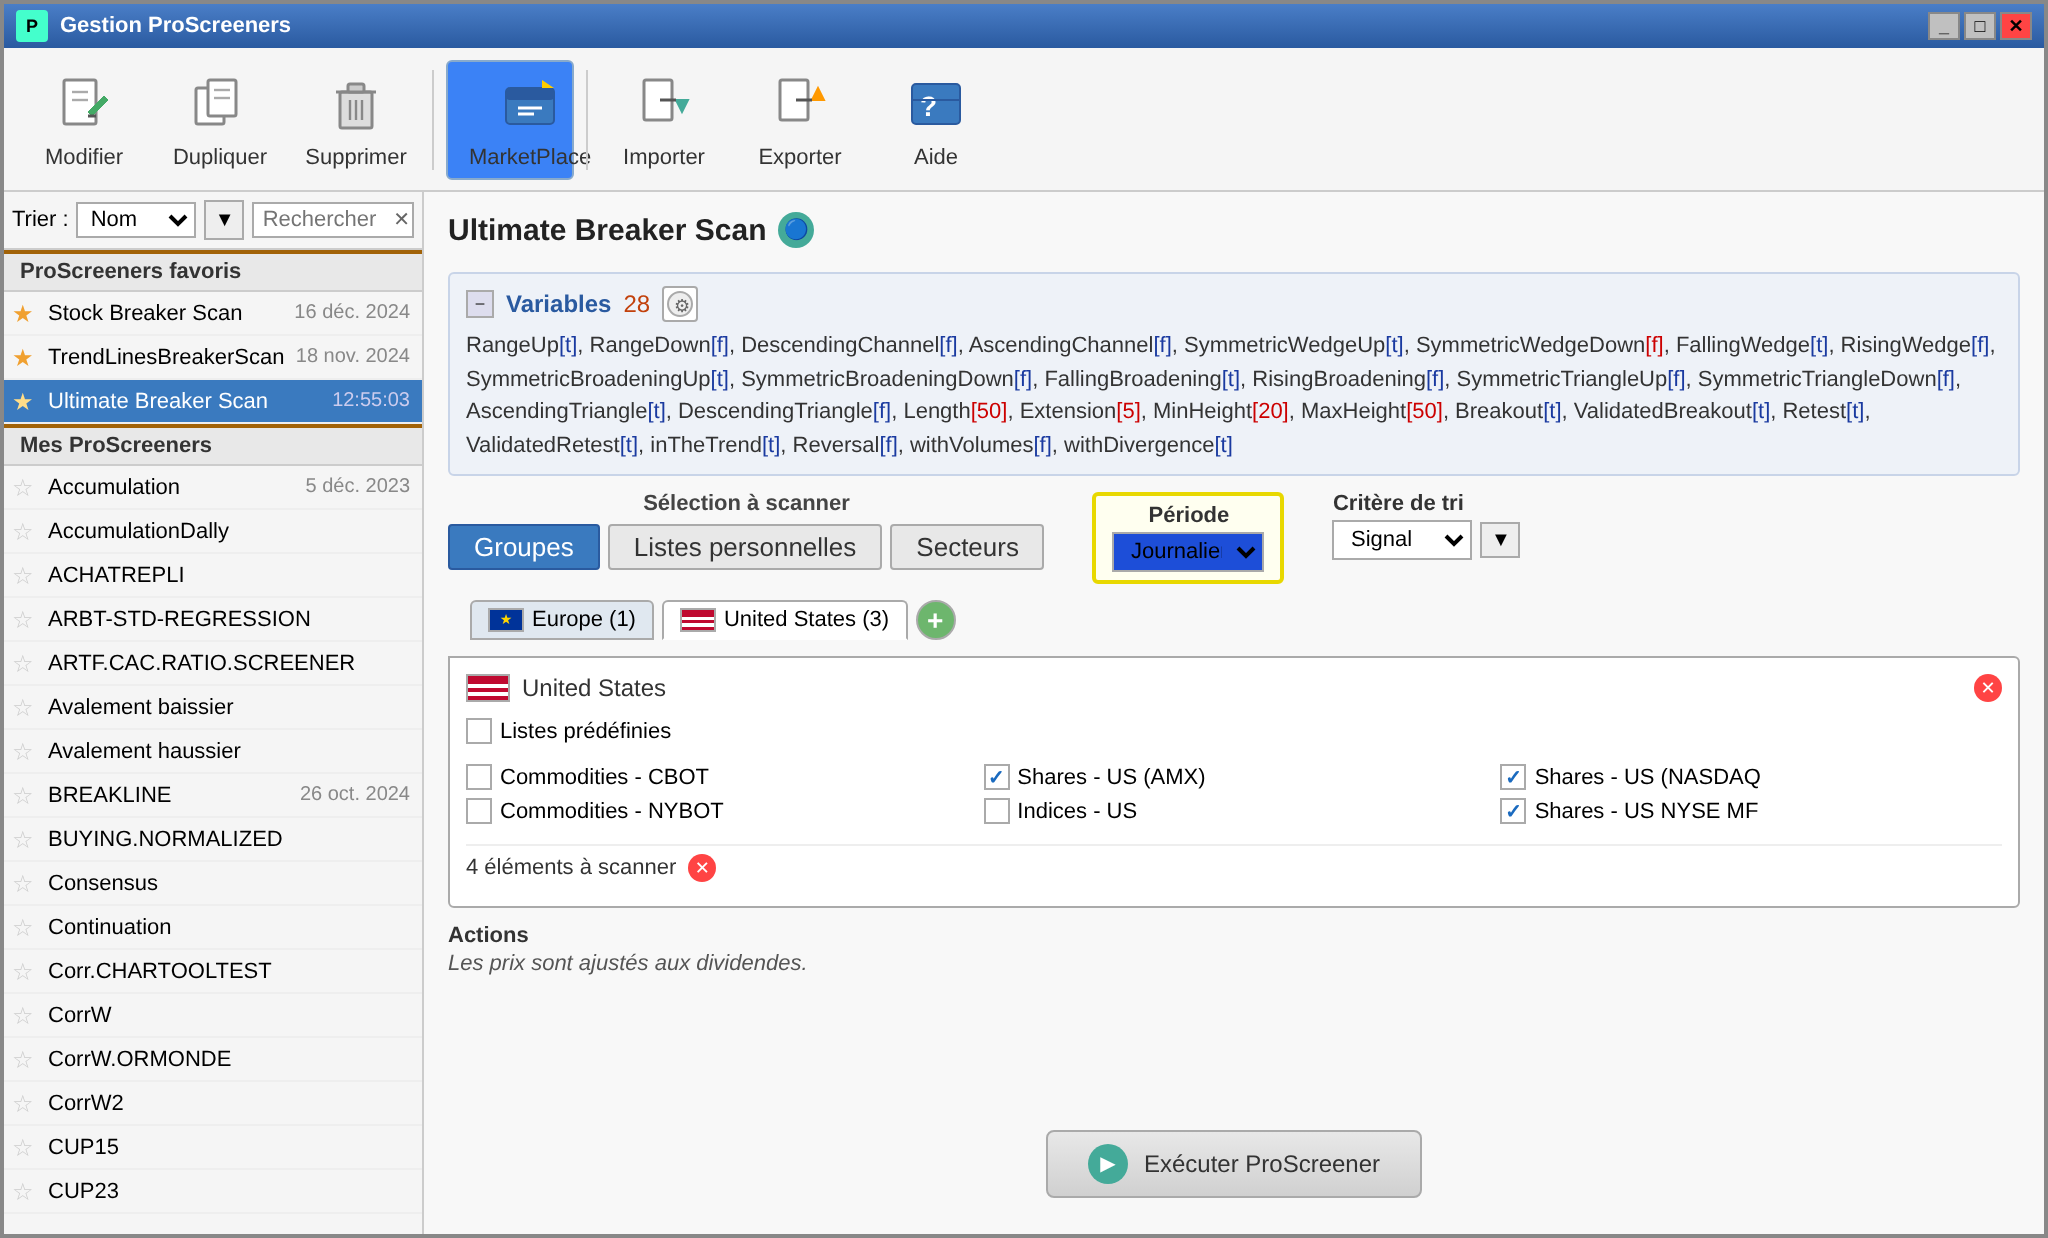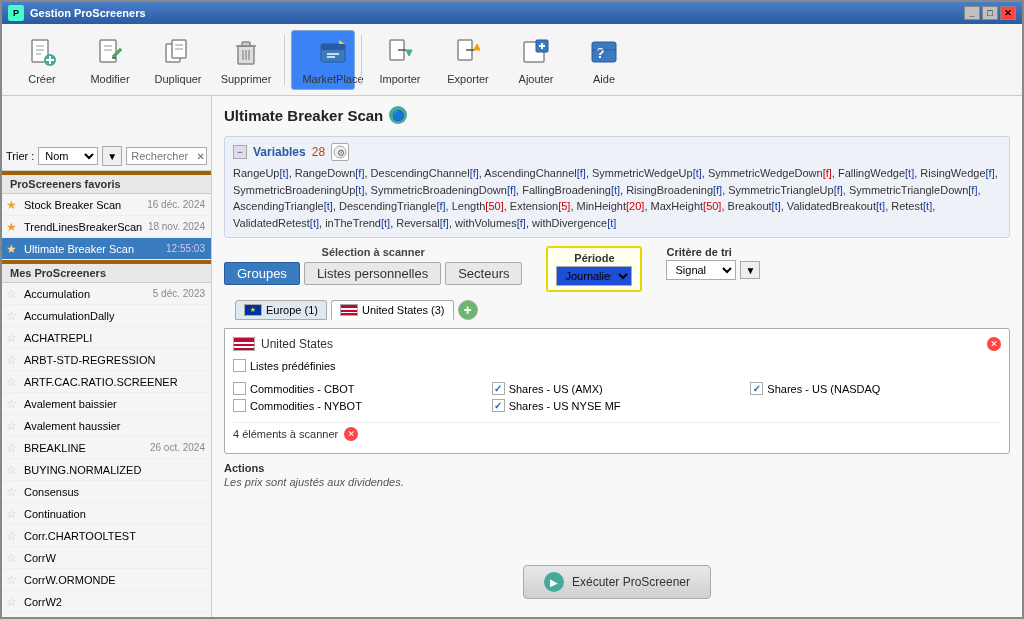--- a/index.html
+++ b/index.html
@@ -21,30 +21,30 @@
     .toolbar-sep { width: 1px; height: 50px; background: #ccc; margin: 0 2px; }
 
     
     .icon-svg { width: 32px; height: 32px; }
 
     
     .main { display: flex; flex: 1; overflow: hidden; }
 
     
     .sidebar { width: 210px; min-width: 210px; background: #f5f5f5; border-right: 1px solid #ccc; display: flex; flex-direction: column; overflow: hidden; }
-    .sidebar-top { padding: 4px; display: flex; gap: 4px; align-items: center; border-bottom: 1px solid #ccc; margin-top: 46px; }
+    .sidebar-top { padding: 4px; display: flex; gap: 4px; align-items: center; border-bottom: 1px solid #ccc; }
     .sort-label { font-size: 11px; white-space: nowrap; }
     .sort-select { font-size: 11px; border: 1px solid #aaa; background: white; padding: 1px 2px; width: 60px; }
     .sort-dir-btn { width: 20px; height: 20px; border: 1px solid #aaa; background: #eee; display: flex; align-items: center; justify-content: center; cursor: pointer; font-size: 10px; }
     .search-container { position: relative; flex: 1; display: flex; align-items: center; }
     .search-container input { width: 100%; border: 1px solid #aaa; padding: 2px 16px 2px 4px; font-size: 11px; background: white; }
     .search-clear { position: absolute; right: 2px; font-size: 10px; color: #666; cursor: pointer; }
 
     .sidebar-content { overflow-y: auto; flex: 1; }
-    .sidebar-section-header { background: #e8e8e8; padding: 3px 8px; font-size: 11px; font-weight: bold; color: #333; border-bottom: 1px solid #ccc; border-top: 4px solid #a16207; }
+    .sidebar-section-header { background: #e8e8e8; padding: 3px 8px; font-size: 11px; font-weight: bold; color: #333; border-bottom: 1px solid #ccc; border-top: 2px solid #a16207; }
 
     .sidebar-item { display: flex; align-items: center; padding: 3px 6px 3px 4px; cursor: pointer; border-bottom: 1px solid #eee; min-height: 22px; }
     .sidebar-item.selected { background: #3a7abf; color: white; }
     .sidebar-item.selected .item-date { color: #cce; }
     .star-icon { width: 14px; height: 14px; color: #f0a030; margin-right: 4px; font-size: 12px; flex-shrink: 0; }
     .item-name { flex: 1; font-size: 11px; overflow: hidden; text-overflow: ellipsis; white-space: nowrap; }
     .item-date { font-size: 10px; color: #888; white-space: nowrap; margin-left: 4px; }
 
     
     .right-panel { flex: 1; padding: 10px 12px; overflow-y: auto; background: #f8f8f8; display: flex; flex-direction: column; gap: 8px; }
@@ -134,34 +134,20 @@
     </div>
     <div class="titlebar-controls">
       <div class="titlebar-btn">_</div>
       <div class="titlebar-btn">□</div>
       <div class="titlebar-btn" style="background:#f44;">✕</div>
     </div>
   </div>
 
   <div class="toolbar">
 
-    <div class="toolbar-btn">
-      <div class="toolbar-icon">
-        <svg class="icon-svg" viewBox="0 0 32 32" fill="none" xmlns="http://www.w3.org/2000/svg">
-          <rect x="6" y="4" width="16" height="22" rx="1" fill="white" stroke="#888" stroke-width="1.5"></rect>
-          <line x1="10" y1="10" x2="18" y2="10" stroke="#aaa" stroke-width="1.2"></line>
-          <line x1="10" y1="14" x2="18" y2="14" stroke="#aaa" stroke-width="1.2"></line>
-          <line x1="10" y1="18" x2="15" y2="18" stroke="#aaa" stroke-width="1.2"></line>
-          <circle cx="24" cy="24" r="6" fill="#4a9"></circle>
-          <line x1="24" y1="20" x2="24" y2="28" stroke="white" stroke-width="2"></line>
-          <line x1="20" y1="24" x2="28" y2="24" stroke="white" stroke-width="2"></line>
-        </svg>
-      </div>
-      <span class="toolbar-label">Créer</span>
-    </div>
 
     <div class="toolbar-btn">
       <div class="toolbar-icon">
         <svg class="icon-svg" viewBox="0 0 32 32" fill="none">
           <rect x="6" y="4" width="16" height="22" rx="1" fill="white" stroke="#888" stroke-width="1.5"></rect>
           <line x1="10" y1="10" x2="18" y2="10" stroke="#aaa" stroke-width="1.2"></line>
           <line x1="10" y1="14" x2="18" y2="14" stroke="#aaa" stroke-width="1.2"></line>
           <polygon points="18,20 26,12 28,14 20,22" fill="#4a6" stroke="#4a6" stroke-width="0.5"></polygon>
           <line x1="18" y1="22" x2="22" y2="22" stroke="#555" stroke-width="1.5"></line>
         </svg>
@@ -225,31 +211,20 @@
       <div class="toolbar-icon">
         <svg class="icon-svg" viewBox="0 0 32 32" fill="none">
           <rect x="6" y="4" width="14" height="20" rx="1" fill="white" stroke="#888" stroke-width="1.5"></rect>
           <polygon points="28,14 22,14 25,8" fill="#f90" stroke="#f90"></polygon>
           <line x1="14" y1="14" x2="22" y2="14" stroke="#555" stroke-width="1.5"></line>
         </svg>
       </div>
       <span class="toolbar-label">Exporter</span>
     </div>
 
-    <div class="toolbar-btn">
-      <div class="toolbar-icon">
-        <svg class="icon-svg" viewBox="0 0 32 32" fill="none">
-          <rect x="4" y="6" width="20" height="20" rx="1" fill="white" stroke="#888" stroke-width="1.5"></rect>
-          <rect x="16" y="4" width="12" height="12" rx="1" fill="#3a7abf" stroke="#2a5a9f" stroke-width="1"></rect>
-          <line x1="22" y1="7" x2="22" y2="13" stroke="white" stroke-width="2"></line>
-          <line x1="19" y1="10" x2="25" y2="10" stroke="white" stroke-width="2"></line>
-        </svg>
-      </div>
-      <span class="toolbar-label">Ajouter</span>
-    </div>
 
     <div class="toolbar-btn">
       <div class="toolbar-icon">
         <svg class="icon-svg" viewBox="0 0 32 32" fill="none">
           <rect x="4" y="6" width="24" height="20" rx="2" fill="#3a7abf" stroke="#2a5a9f" stroke-width="1"></rect>
           <text x="8" y="22" font-size="14" font-weight="bold" fill="white">?</text>
           <line x1="4" y1="14" x2="28" y2="14" stroke="#2a5a9f" stroke-width="1"></line>
         </svg>
       </div>
       <span class="toolbar-label">Aide</span>
@@ -461,20 +436,24 @@
           </div>
           <div class="checkbox-item">
             <div class="cb checked"></div>
             <span>Shares - US (NASDAQ</span>
           </div>
           <div class="checkbox-item">
             <div class="cb"></div>
             <span>Commodities - NYBOT</span>
           </div>
           <div class="checkbox-item">
+            <div class="cb"></div>
+            <span>Indices - US</span>
+          </div>
+          <div class="checkbox-item">
             <div class="cb checked"></div>
             <span>Shares - US NYSE MF</span>
           </div>
         </div>
 
         <div class="elements-scanner">
           <span>4 éléments à scanner</span>
           <div class="remove-btn">✕</div>
         </div>
       </div>

